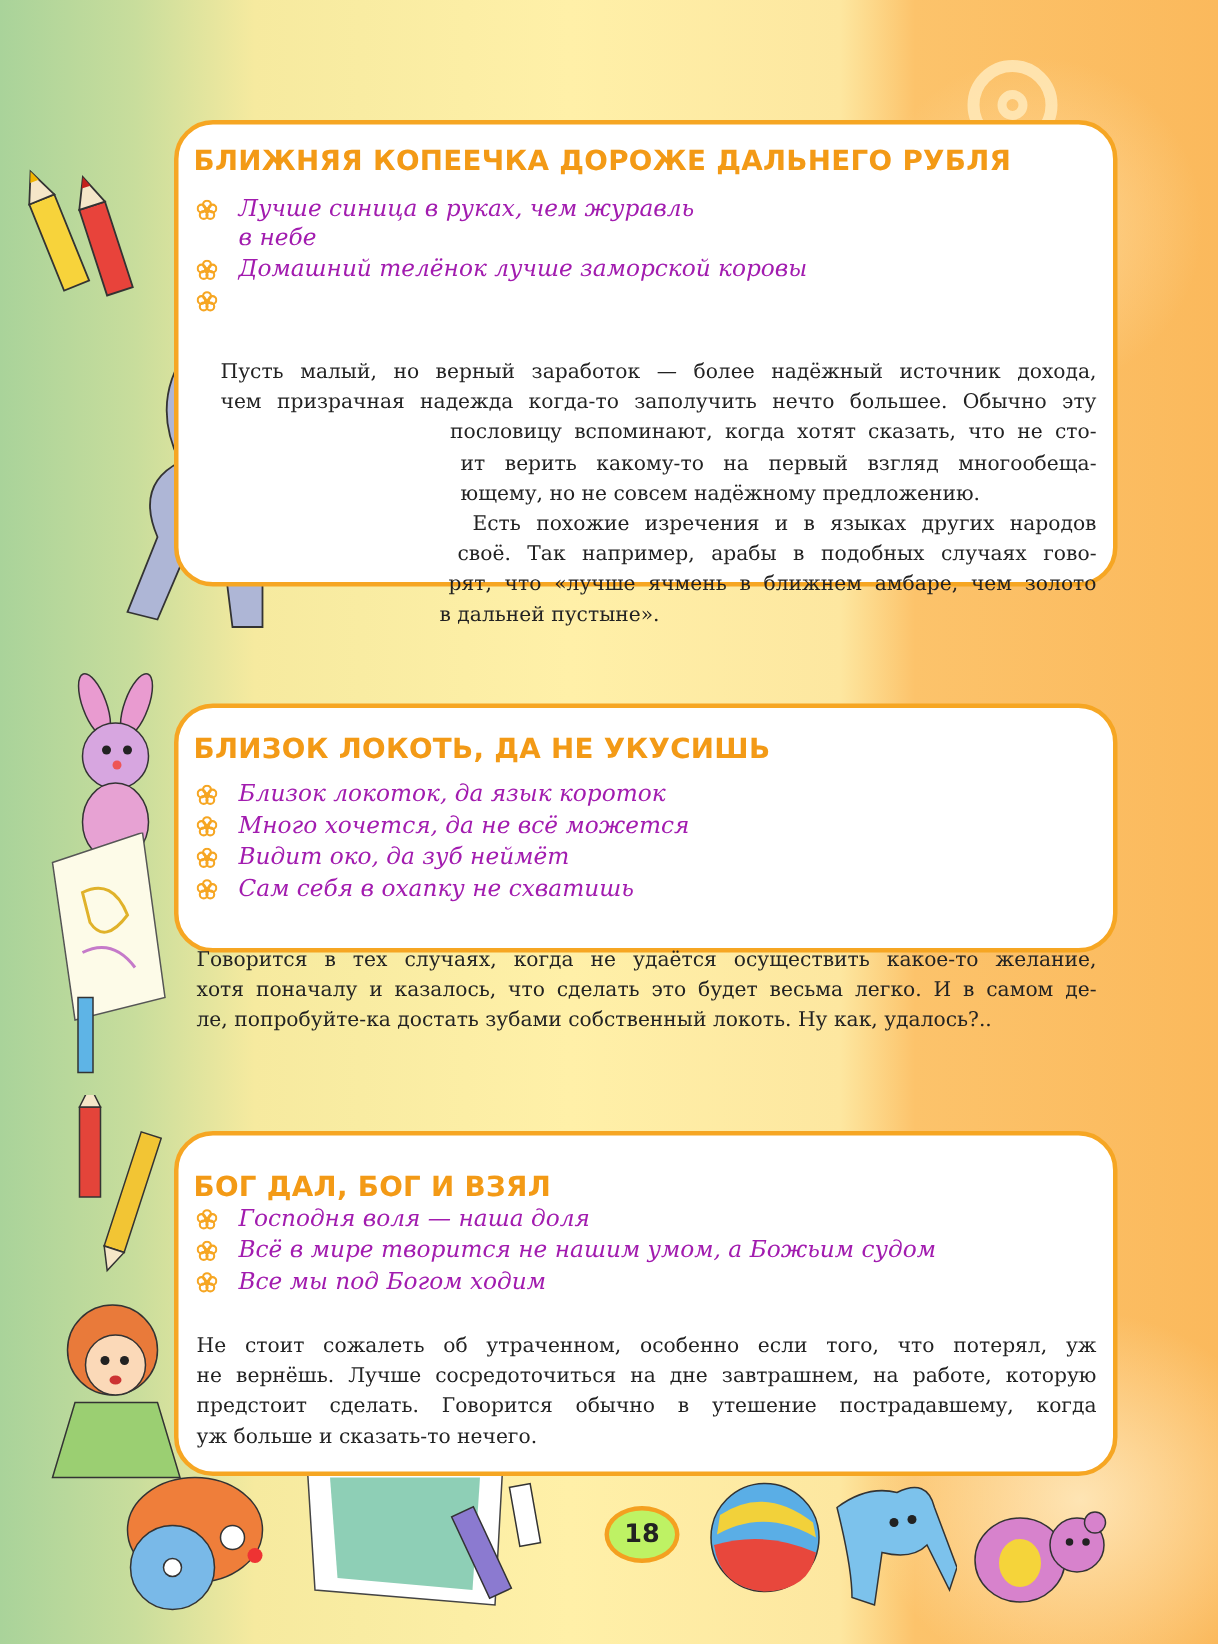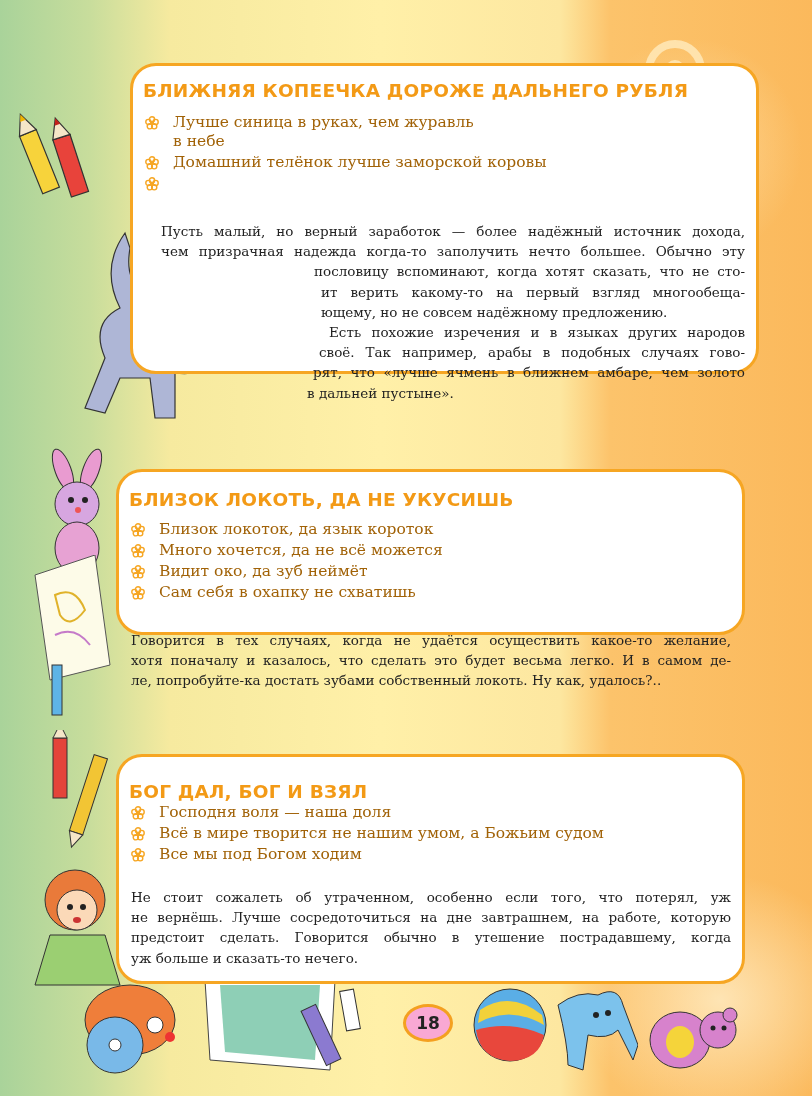--- a/index.html
+++ b/index.html
@@ -30,36 +30,36 @@
     color: #f39a16;
     font-size: 18.5px;
     letter-spacing: 0.2px;
     margin: 0;
     position: absolute;
     left: 10px;
   }
   .proverbs { position: absolute; left: 12px; margin: 0; padding: 0; list-style: none; }
   .proverbs li {
     display: flex; align-items: flex-start;
-    font-size: 15.5px; color: #a16207; line-height: 24.5px;
+    font-style: italic; font-size: 15.5px; color: #a21caf; line-height: 24.5px;
   }
   .proverbs li .flower {
     width: 14px; height: 14px; margin-top: 5px; margin-right: 14px; flex: 0 0 14px;
   }
   .proverbs li .txt { line-height: 19px; padding-top: 2px; }
   .body-text {
     position: absolute; font-size: 13.5px; color: #222; line-height: 20.2px;
     text-align: justify; margin: 0;
   }
   .body-text .ln { display:block; white-space: nowrap; text-align-last: justify; }
   .body-text .ln.last { text-align-last: left; }
 
   .page-num {
     position: absolute; left: 403px; top: 1004px; width: 50px; height: 38px;
-    border: 3px solid #f4a020; border-radius: 50%; background: #f9a8d4;
+    border: 3px solid #f4a020; border-radius: 50%; background: #bef264;
     box-sizing: border-box; display:flex; align-items:center; justify-content:center;
     font-family: "DejaVu Sans", sans-serif; font-weight: bold; font-size: 17px; color: #222;
   }
 </style>
 </head>
 <body>
 
 <div class="swirl"></div>
 
 <svg class="deco" style="left:10px;top:105px" width="90" height="95" viewBox="0 0 90 95">
@@ -157,21 +157,21 @@
 
 <svg class="deco" style="left:640px;top:990px" width="100" height="90" viewBox="0 0 100 90">
   <ellipse cx="40" cy="50" rx="30" ry="28" fill="#d782cc" stroke="#333" stroke-width="1"></ellipse>
   <ellipse cx="40" cy="52" rx="14" ry="16" fill="#f5d43a"></ellipse>
   <circle cx="78" cy="40" r="18" fill="#d782cc" stroke="#333" stroke-width="1"></circle>
   <circle cx="73" cy="38" r="2.5" fill="#222"></circle>
     <circle cx="84" cy="38" r="2.5" fill="#222"></circle>
   <circle cx="90" cy="25" r="7" fill="#d782cc" stroke="#333" stroke-width="1"></circle>
 </svg>
 
-<section class="card" style="top:63px;height:311px;margin-left:14px;">
+<section class="card" style="top:80px;height:311px;">
   <h2 class="card-title" style="top:14px;">БЛИЖНЯЯ КОПЕЕЧКА ДОРОЖЕ ДАЛЬНЕГО РУБЛЯ</h2>
   <ul class="proverbs" style="top:45px;">
     <li>
       <svg class="flower" viewBox="0 0 14 14">
         <g fill="none" stroke="#f6a623" stroke-width="1.4">
             <circle cx="7" cy="3.4" r="2.6"></circle>
             <circle cx="10.6" cy="6" r="2.6"></circle>
             <circle cx="9.2" cy="10.3" r="2.6"></circle>
             <circle cx="4.8" cy="10.3" r="2.6"></circle>
             <circle cx="3.4" cy="6" r="2.6"></circle>

